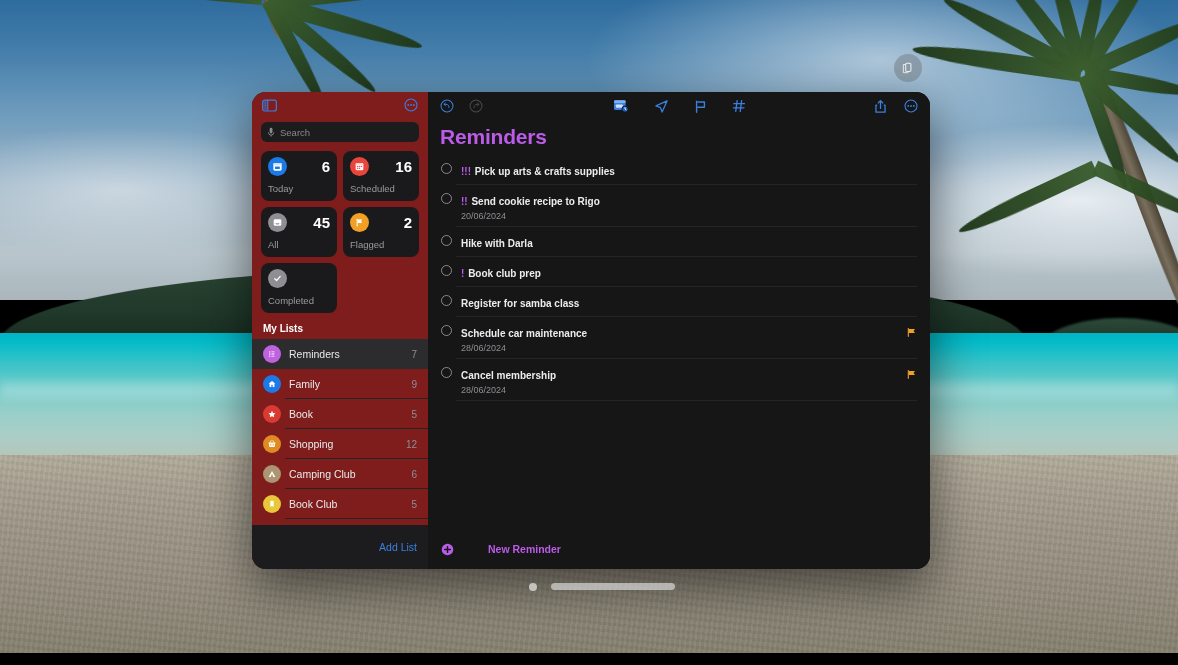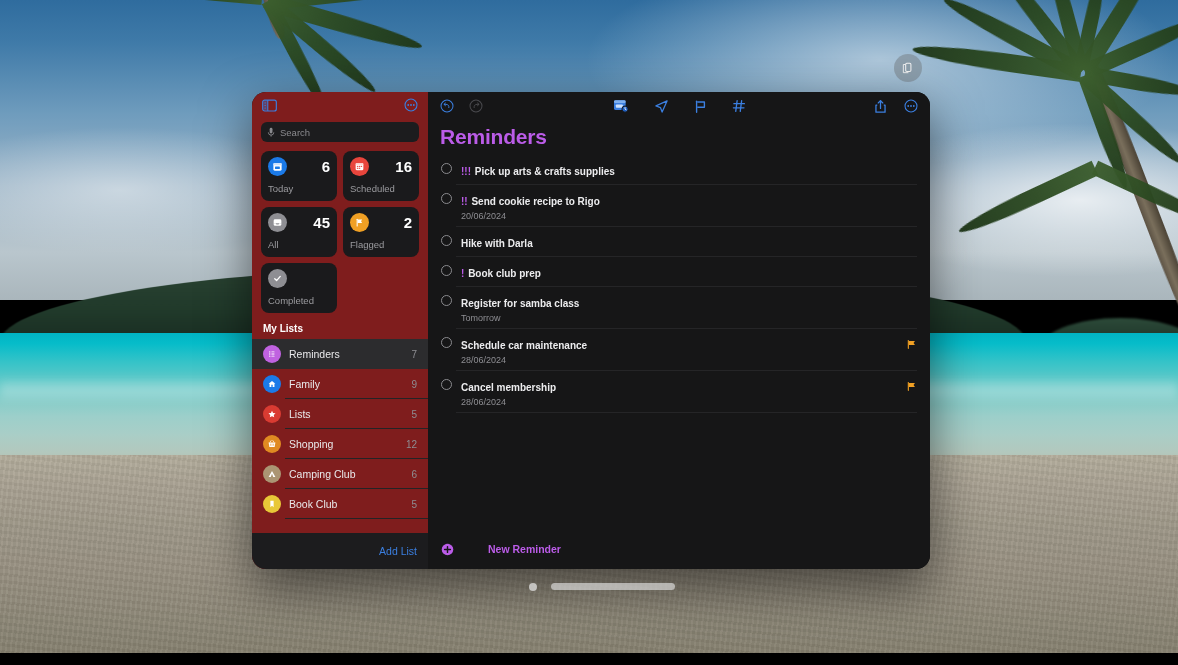--- a/index.html
+++ b/index.html
@@ -155,21 +155,21 @@
   }
   .list-row.selected { background:#2c2c2e; }
   .list-row .sep {
     position:absolute; left:33px; right:0; bottom:0; height:1px; background:#242426;
   }
   .list-icon { width:18px; height:18px; border-radius:50%; display:flex; align-items:center; justify-content:center; flex:0 0 auto; }
   .list-name { color:#e9e9eb; font-size:10.5px; flex:1; }
   .list-count { color:#8e8e93; font-size:10px; }
 
   .sb-footer {
-    margin-top:auto; height:36px;
+    margin-top:auto; height:44px;
     display:flex; align-items:center; justify-content:flex-end;
     padding-right:11px;
     background:#1c1c1e;
   }
   .add-list { color:#3b7fe0; font-size:10.5px; }
 
   
   #main {
     flex:1; background:#161617; position:relative;
     display:flex; flex-direction:column;
@@ -416,21 +416,21 @@
         <span class="list-count">9</span>
       </div>
 
       <div class="list-row">
         <span class="sep"></span>
         <span class="list-icon" style="background:#d93b32;">
           <svg width="10" height="10" viewBox="0 0 16 16">
               <path d="M8 2.6 L9.7 6.2 L13.6 6.7 L10.8 9.4 L11.5 13.2 L8 11.4 L4.5 13.2 L5.2 9.4 L2.4 6.7 L6.3 6.2 Z" fill="#fff"></path>
             </svg>
         </span>
-        <span class="list-name">Lists</span>
+        <span class="list-name">Book</span>
         <span class="list-count">5</span>
       </div>
 
       <div class="list-row">
         <span class="sep"></span>
         <span class="list-icon" style="background:#e08a22;">
           <svg width="10" height="10" viewBox="0 0 16 16">
               <path d="M5 5 L6.6 2.6 M11 5 L9.4 2.6" stroke="#fff" stroke-width="1.2" stroke-linecap="round" fill="none"></path>
               <path d="M2.6 5.6 L13.4 5.6 L12.2 12.6 L3.8 12.6 Z" fill="#fff"></path>
               <path d="M5.4 7.4 L5.4 10.8 M8 7.4 L8 10.8 M10.6 7.4 L10.6 10.8" stroke="#e08a22" stroke-width=".9"></path>
@@ -572,21 +572,20 @@
         <span class="rem-body">
           <span class="rem-title"><span class="prio">!</span> <span>Book club prep</span></span>
         </span>
       </div>
 
       <div class="rem-item">
         <span class="sep"></span>
         <span class="circle"></span>
         <span class="rem-body">
           <span class="rem-title">Register for samba class</span>
-          <div class="rem-sub">Tomorrow</div>
         </span>
       </div>
 
       <div class="rem-item">
         <span class="sep"></span>
         <span class="circle"></span>
         <span class="rem-body">
           <span class="rem-title">Schedule car maintenance</span>
           <div class="rem-sub">28/06/2024</div>
         </span>

